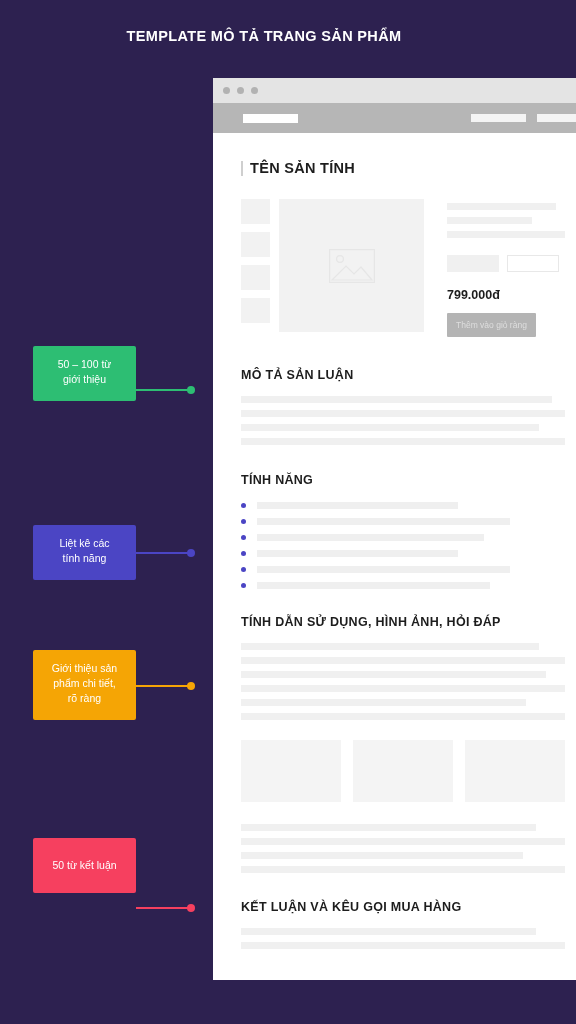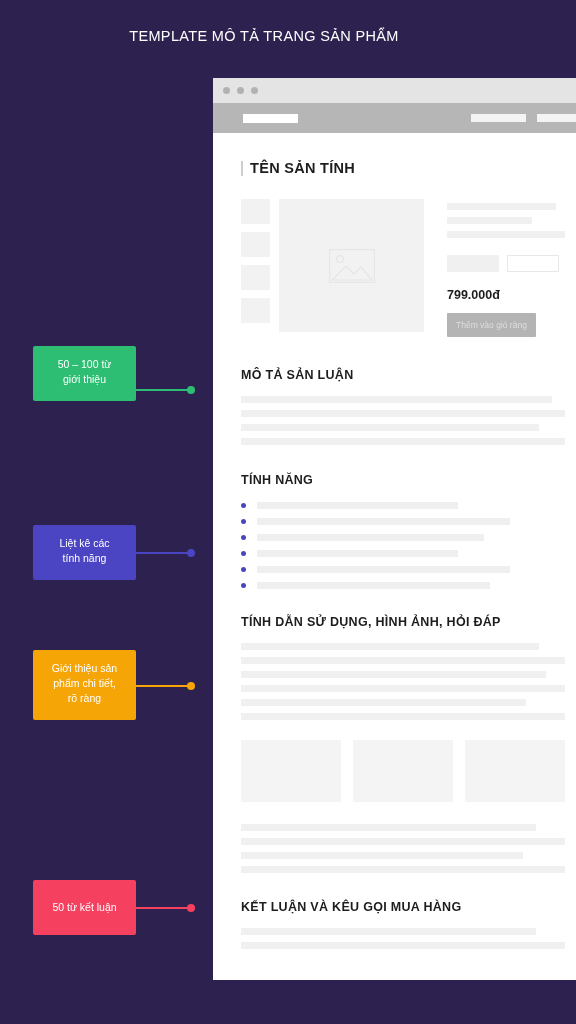--- a/index.html
+++ b/index.html
@@ -18,21 +18,21 @@
 
   
   .page-title {
     position: absolute;
     top: 28px;
     left: 0;
     width: 528px;
     text-align: center;
     color: #ffffff;
     font-size: 14.5px;
-    font-weight: normal;
+    font-weight: bold;
     letter-spacing: 0.35px;
   }
 
   
   .browser {
     position: absolute;
     left: 213px;
     top: 78px;
     width: 380px;
     height: 902px;
@@ -352,18 +352,18 @@
   <span class="knob" style="background:#4b45c4;"></span>
 </div>
 
 <div class="callout" style="left:33px; top:650px; height:70px; background:#f5a505;">
   <span>Giới thiệu sản<br>phẩm chi tiết,<br>rõ ràng</span>
 </div>
 <div class="connector" style="left:136px; top:685px; width:55px; background:#f5a505;">
   <span class="knob" style="background:#f5a505;"></span>
 </div>
 
-<div class="callout" style="left:33px; top:880px; height:55px; background:#f6405f; display:flex; align-items:center; justify-content:center;">
+<div class="callout" style="left:33px; top:838px; height:55px; background:#f6405f; display:flex; align-items:center; justify-content:center;">
   <span>50 từ kết luận</span>
 </div>
 <div class="connector" style="left:136px; top:907px; width:55px; background:#f6405f;">
   <span class="knob" style="background:#f6405f;"></span>
 </div>
 
 </body></html>

